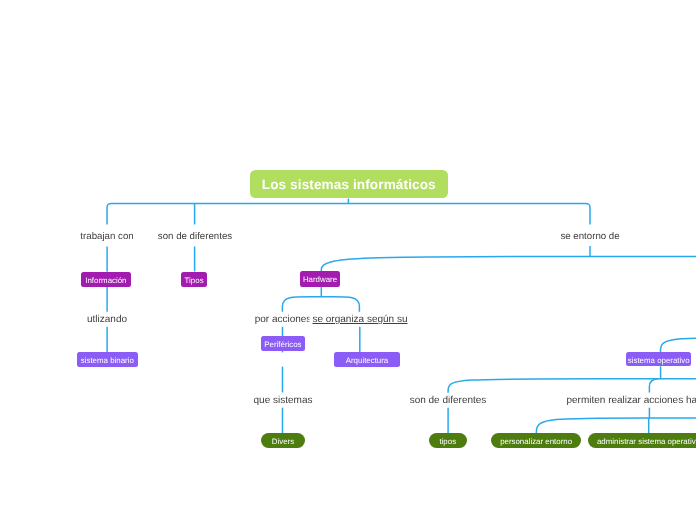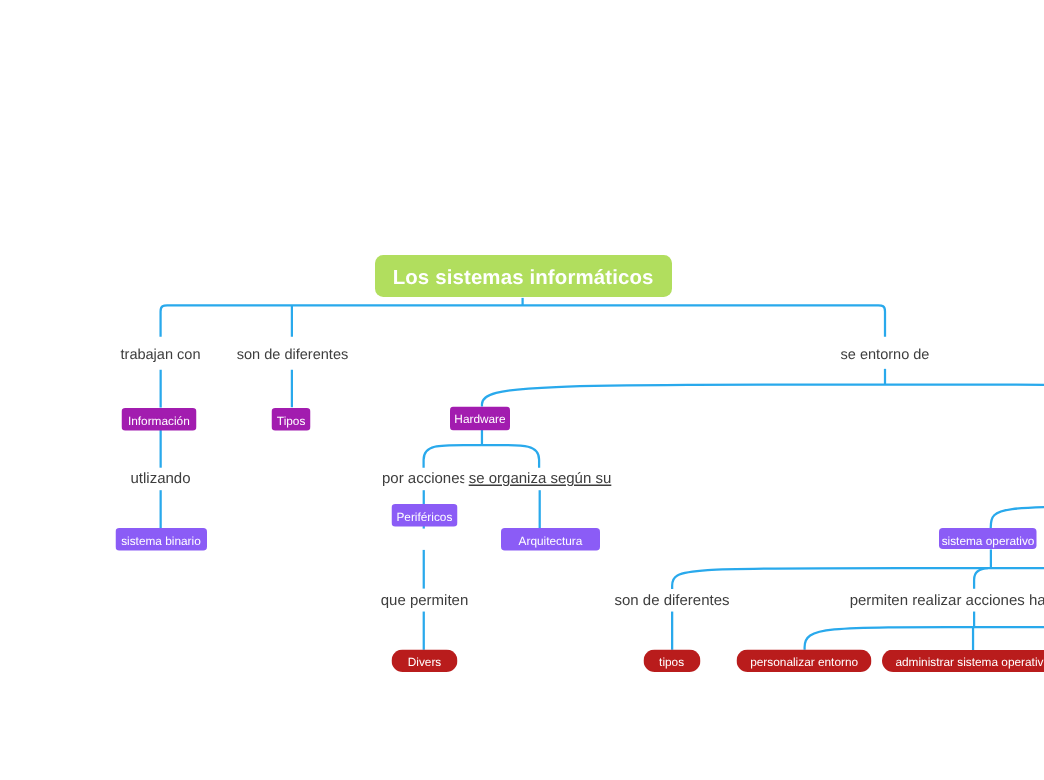--- a/index.html
+++ b/index.html
@@ -6,21 +6,21 @@
   html,body{margin:0;padding:0;width:696px;height:520px;overflow:hidden;background:#ffffff;}
   body{font-family:"Liberation Sans",sans-serif;-webkit-font-smoothing:antialiased;text-rendering:geometricPrecision;}
   #canvas{position:relative;width:696px;height:520px;background:#fff;}
   .lbl,.node{will-change:transform;}
   svg.links{position:absolute;left:0;top:0;width:696px;height:520px;}
   .node{position:absolute;box-sizing:border-box;display:flex;align-items:center;justify-content:center;
         white-space:nowrap;color:#ffffff;line-height:1;}
   .root{background:#b1de5e;border-radius:5.5px;font-size:13.6px;font-weight:bold;letter-spacing:0.1px;padding-top:2px;}
   .blue{background:#a21caf;border-radius:2.5px;font-size:7.9px;padding-top:3px;}
   .gold{background:#8b5cf6;border-radius:2.5px;font-size:7.9px;padding-top:3px;}
-  .dark{background:#b91c1c;border-radius:8px;font-size:7.9px;padding-top:3px;}
+  .dark{background:#4d7c0f;border-radius:8px;font-size:7.9px;padding-top:3px;}
   .lbl{position:absolute;color:#3d3d3d;white-space:nowrap;
        transform:translate(-50%,-50%);background:#fff;line-height:1;padding:1px 3px;}
   .l1{font-size:9.7px;}
   .l2{font-size:10px;}
 </style>
 </head>
 <body>
 
 <div id="canvas">
 
@@ -77,17 +77,17 @@
   <div class="node dark" style="left:588.4px;top:433.4px;width:121px;height:14.6px;">administrar sistema operativo</div>
 
   <div class="lbl l1" style="left:107px;top:236.5px;">trabajan con</div>
   <div class="lbl l1" style="left:194.6px;top:236.5px;">son de diferentes</div>
   <div class="lbl l1" style="left:590px;top:236.5px;">se entorno de</div>
 
   <div class="lbl l2" style="left:107px;top:320.1px;">utlizando</div>
   <div class="lbl l2" style="left:282.5px;top:320.1px;">por acciones</div>
   <div class="lbl l2" style="left:359.8px;top:320.1px;text-decoration:underline;">se organiza según su</div>
 
-  <div class="lbl l2" style="left:282.5px;top:401px;">que permiten</div>
+  <div class="lbl l2" style="left:282.5px;top:401px;">que sistemas</div>
   <div class="lbl l2" style="left:448.1px;top:401px;">son de diferentes</div>
   <div class="lbl l2" style="left:649.4px;top:401px;">permiten realizar acciones habituales</div>
 
 </div>
 
 </body></html>

